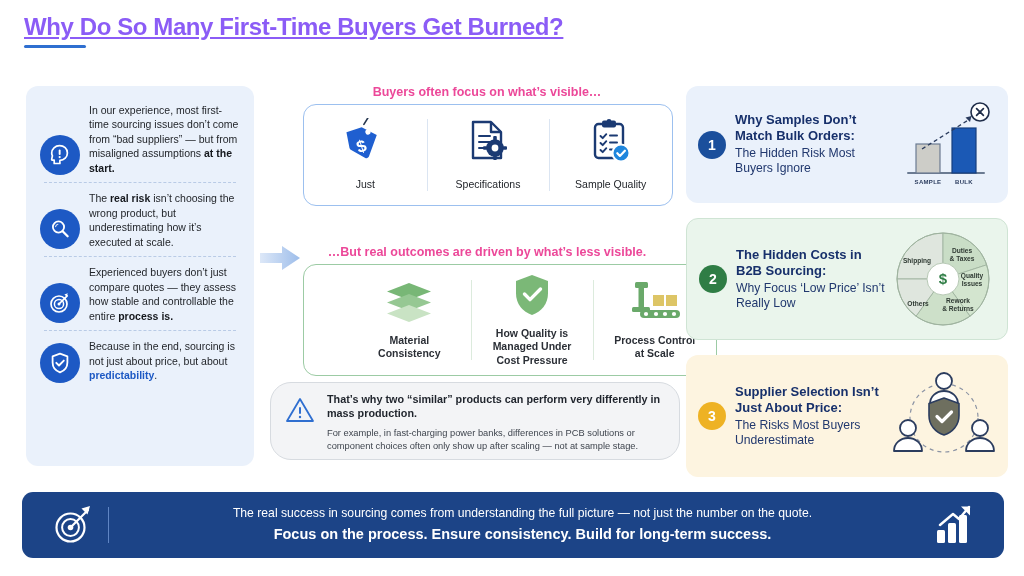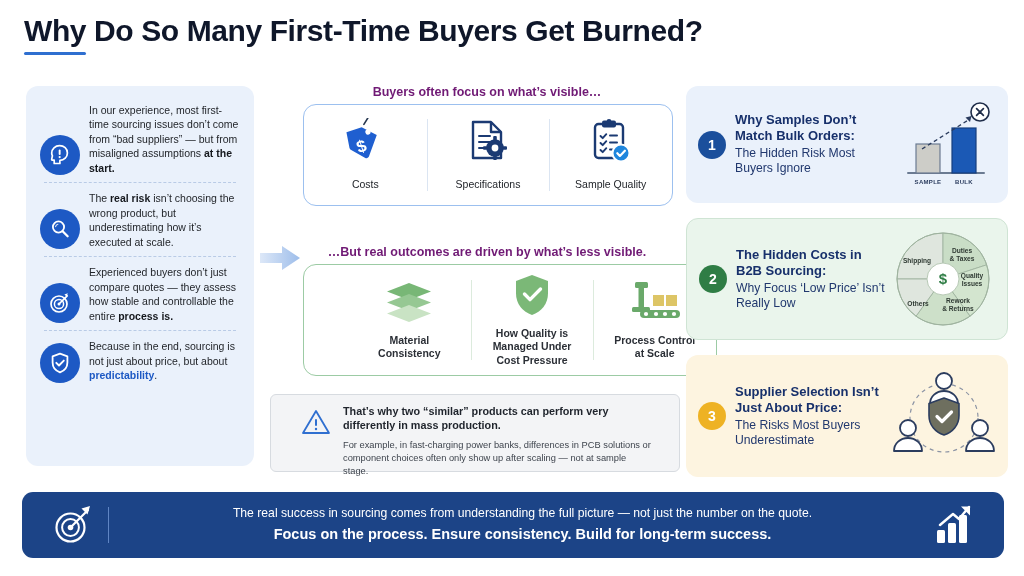--- a/index.html
+++ b/index.html
@@ -6,22 +6,22 @@
   body{
     width:1024px;height:576px;overflow:hidden;background:#ffffff;
     font-family:"Liberation Sans","DejaVu Sans",sans-serif;
     color:#1b2f5e;
   }
   .page{position:relative;width:1024px;height:576px;}
 
   
   .title-wrap{position:absolute;left:24px;top:14px;}
   .title{
-    font-size:30px;font-weight:bold;letter-spacing:-0.4px;color:#0f172a;
-    line-height:1.1;white-space:nowrap;
+    font-size:24px;font-weight:bold;letter-spacing:-0.4px;color:#8b5cf6;
+    line-height:1.1;white-space:nowrap;text-decoration:underline;
   }
   .title-rule{width:62px;height:3px;background:#2f6fd0;margin-top:5px;border-radius:2px;}
 
   
   .left-panel{
     position:absolute;left:26px;top:86px;width:228px;height:380px;
     background:#eaf1fb;border-radius:12px;padding:0;
   }
   .lp-inner{padding:10px 12px 8px 12px;}
   .lp-item{display:flex;align-items:flex-end;gap:9px;padding:7px 2px 7px 2px;}
@@ -31,43 +31,43 @@
   .lp-icon svg{display:block;}
   .lp-text{font-size:10.5px;line-height:1.38;color:#23262b;font-weight:400;}
   .lp-text b{font-weight:bold;color:#15181d;}
   .lp-text .lnk{color:#1d59c4;font-weight:bold;}
 
   
   .mid-arrow{position:absolute;left:258px;top:243px;width:46px;height:30px;}
 
   
   .mid-head{
-    position:absolute;font-size:12.5px;font-weight:bold;color:#701a75;text-align:center;
+    position:absolute;font-size:12.5px;font-weight:bold;color:#ec4899;text-align:center;
     width:390px;left:292px;
   }
   .mid-head.a{top:85px;}
   .mid-head.b{top:245px;}
   .mid-card{
     position:absolute;left:303px;width:368px;border-radius:13px;background:#ffffff;
   }
   .mid-card.blue{top:104px;height:100px;border:1.6px solid #9cc0ef;}
   .mid-card.green{top:264px;height:110px;border:1.6px solid #9ccba4;padding-left:44px;}
   .mid-cols{display:flex;height:100%;align-items:stretch;}
   .mid-col{flex:1;display:flex;flex-direction:column;align-items:center;justify-content:center;
            gap:6px;position:relative;padding:6px 2px;}
   .mid-col + .mid-col:before{content:"";position:absolute;left:0;top:14%;height:72%;width:1px;background:#dbe5f2;}
   .mid-card.green .mid-col + .mid-col:before{background:#dcebdd;}
   .mid-lbl{font-size:10.5px;color:#23262b;text-align:center;line-height:1.25;font-weight:400;}
   .mid-card.green .mid-lbl{font-weight:bold;color:#2b2f36;}
 
   
   .note-box{
-    position:absolute;left:270px;top:394px;width:410px;height:78px;
-    background:#f3f4f6;border:1px solid #d7dbe0;border-radius:6px;
-    display:flex;gap:10px;padding:9px 28px;box-sizing:border-box;
+    position:absolute;left:270px;top:382px;width:410px;height:78px;
+    background:#f3f4f6;border:1px solid #d7dbe0;border-radius:21px;
+    display:flex;gap:10px;padding:9px 12px;box-sizing:border-box;
   }
   .note-ico{flex:0 0 auto;width:34px;display:flex;align-items:flex-start;justify-content:center;padding-top:4px;}
   .note-txt{flex:1;}
   .note-main{font-size:10.8px;font-weight:bold;color:#1f242c;line-height:1.34;}
   .note-sub{font-size:9.3px;color:#3f454e;line-height:1.42;margin-top:6px;}
 
   
   .rcard{position:absolute;left:686px;width:322px;border-radius:12px;box-sizing:border-box;
          display:flex;align-items:center;padding:10px 12px;}
   .rcard.c1{top:86px;height:117px;background:#eaf1fb;}
@@ -195,21 +195,21 @@
         <div>
           <svg width="46" height="50" viewBox="0 0 46 50">
             <g transform="rotate(-18 23 26)">
               <path d="M9 9h16l12 12-14 18c-1 1.3-2.8 1.4-4 .3L8 27.5c-.7-.7-1-1.5-1-2.4z" fill="#1f5fd0"></path>
               <circle cx="29.5" cy="15.5" r="2.6" fill="#ffffff"></circle>
               <path d="M28 7l6.5-5.5" stroke="#25364f" stroke-width="1.6" stroke-linecap="round"></path>
               <text x="19" y="33" font-size="17" font-weight="bold" fill="#ffffff" text-anchor="middle" font-family="Liberation Sans, sans-serif">$</text>
             </g>
           </svg>
         </div>
-        <div class="mid-lbl">Costs</div>
+        <div class="mid-lbl">Just</div>
       </div>
 
       <div class="mid-col">
         <div>
           <svg width="46" height="50" viewBox="0 0 46 50">
             <path d="M8 4h18l10 10v26H8z" fill="none" stroke="#1b3a73" stroke-width="2.4" stroke-linejoin="round"></path>
             <path d="M26 4v10h10" fill="none" stroke="#1b3a73" stroke-width="2.4" stroke-linejoin="round"></path>
             <rect x="13" y="17" width="13" height="2.1" rx="1" fill="#1b3a73"></rect>
             <rect x="13" y="23" width="13" height="2.1" rx="1" fill="#1b3a73"></rect>
             <rect x="13" y="29" width="10" height="2.1" rx="1" fill="#1b3a73"></rect>

